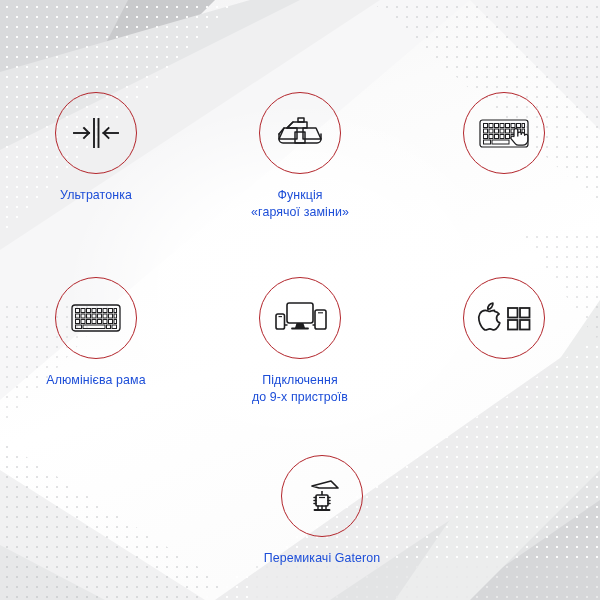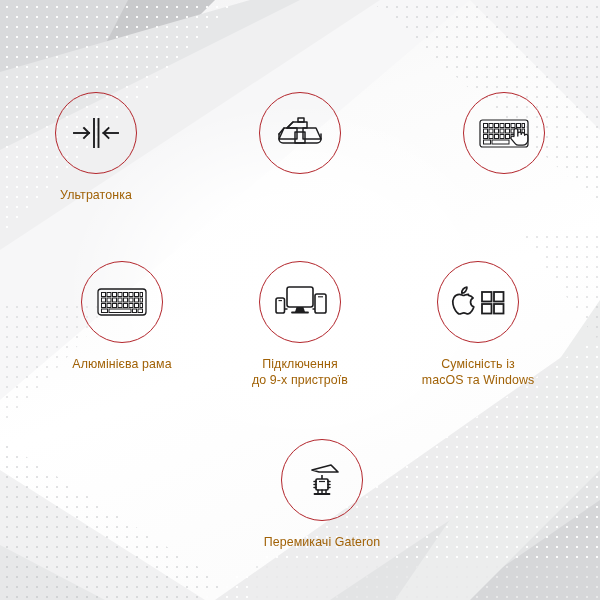--- a/index.html
+++ b/index.html
@@ -23,34 +23,34 @@
   }
 
   
   #grid{
     position:absolute;left:0;top:0;width:600px;height:600px;
     display:flex;flex-direction:column;align-items:center;
     padding-top:92px;box-sizing:border-box;
   }
   .row{display:flex;justify-content:center;width:100%;}
   .row-1{gap:58px;}
-  .row-2{gap:32px;margin-top:57px;}
+  .row-2{gap:58px;margin-top:57px;}
   .row-3{gap:33px;margin-top:50px;padding-left:44px;}
 
   .feature{width:146px;display:flex;flex-direction:column;align-items:center;}
   .circle{
     width:82px;height:82px;border-radius:50%;
     border:1.6px solid #b3262c;
     display:flex;align-items:center;justify-content:center;
     box-sizing:border-box;background:transparent;
   }
   .circle svg{display:block;}
   .caption{
     margin-top:13px;text-align:center;
-    font-size:12.4px;line-height:16.5px;color:#a16207;
+    font-size:12.4px;line-height:16.5px;color:#1d4ed8;
     letter-spacing:.1px;white-space:pre-line;
   }
 </style>
 </head>
 <body>
 
 <div id="stage">
 
   <div class="bg-layer" style="background:linear-gradient(160deg,#f2f2f3 0%,#fbfbfb 28%,#ffffff 55%,#fafafa 100%);"></div>
 
@@ -115,20 +115,22 @@
               <path d="M30 16 h13 l5 11 h-18 z"></path>
 
               <path d="M22 20 h10 v11 h-10 z"></path>
 
               <path d="M20 10 h14 v6 h-20 z"></path>
               <path d="M20 10 l-6 6"></path>
               <path d="M25 6 h6 v4 h-6 z"></path>
             </svg>
           </span>
         </div>
+        <div class="caption">Функція
+«гарячої заміни»</div>
       </div>
 
       <div class="feature">
         <div class="circle">
           <span>
             <svg width="56" height="42" viewBox="0 0 56 42" fill="none" stroke="#1d1d1f" stroke-width="1.2">
               <rect x="4" y="8" width="48" height="27" rx="2.5"></rect>
               <g stroke-width="1">
                 <rect x="7.5" y="11.5" width="4" height="4"></rect>
                   <rect x="13" y="11.5" width="4" height="4"></rect>
@@ -248,22 +250,20 @@
 
               <g stroke="#1d1d1f" stroke-width="1.8" fill="none">
                 <rect x="32" y="10" width="9.5" height="9.5"></rect>
                 <rect x="44" y="10" width="9.5" height="9.5"></rect>
                 <rect x="32" y="22" width="9.5" height="9.5"></rect>
                 <rect x="44" y="22" width="9.5" height="9.5"></rect>
               </g>
             </svg>
           </span>
         </div>
-        <div class="caption">Сумісність із
-macOS та Windows</div>
       </div>
     </div>
 
     <div class="row row-3">
 
       <div class="feature">
         <div class="circle">
           <span>
             <svg width="46" height="46" viewBox="0 0 46 46" fill="none" stroke="#1d1d1f" stroke-width="1.7" stroke-linejoin="round">
 

